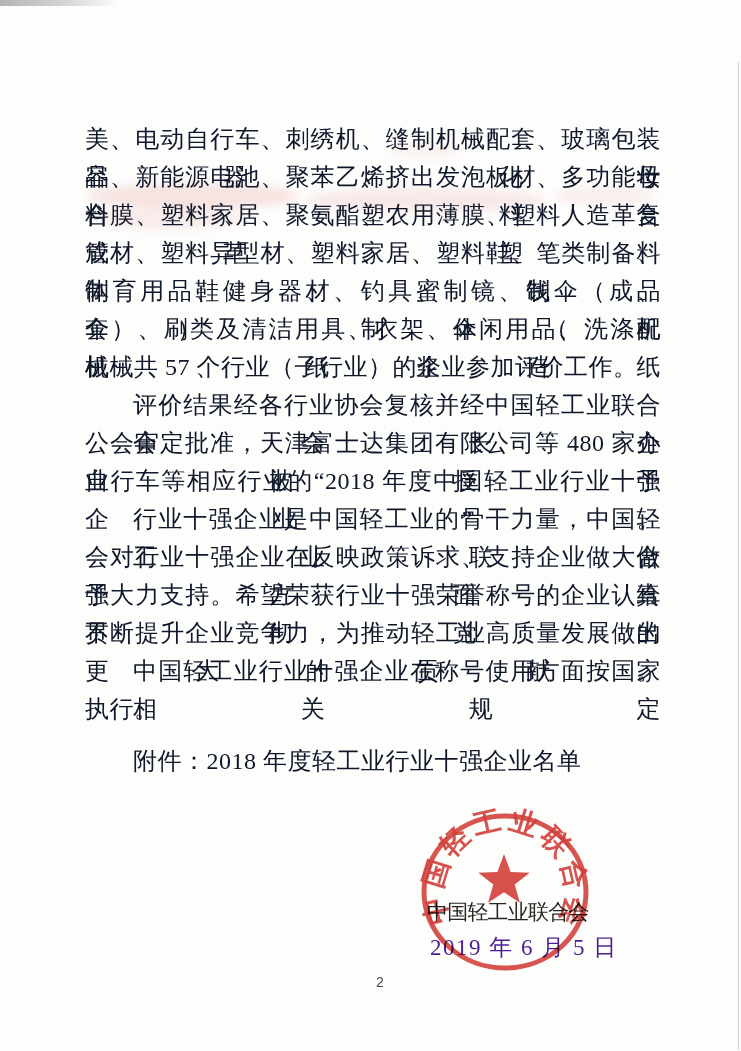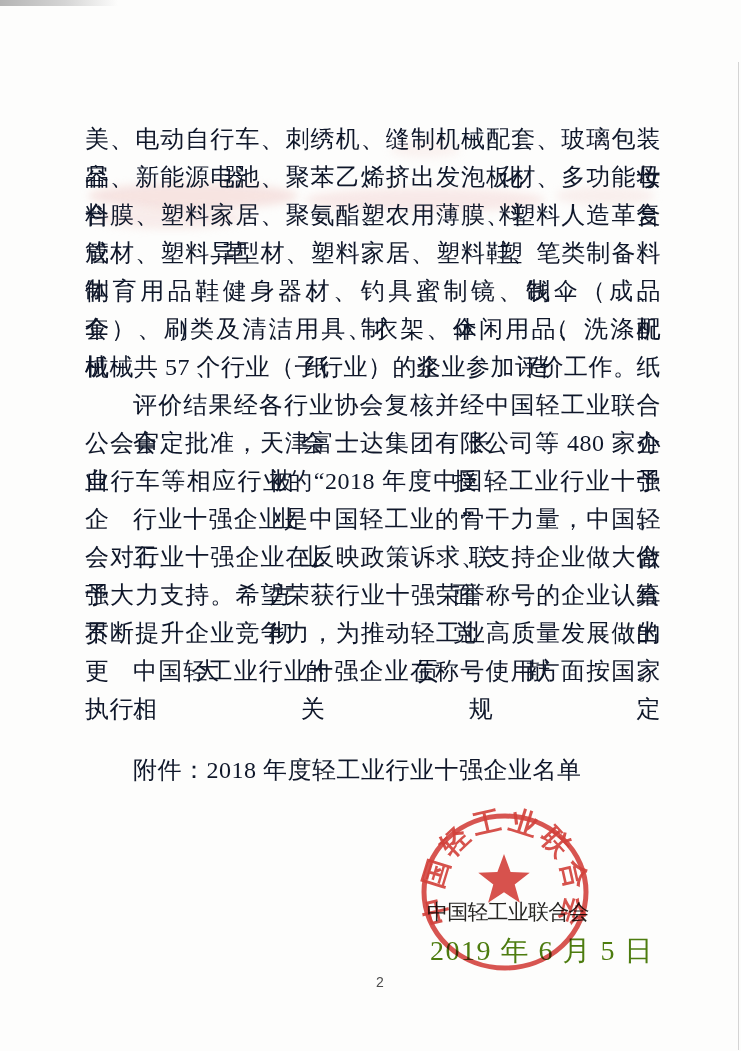--- a/index.html
+++ b/index.html
@@ -38,30 +38,30 @@
     color: #0f172a;
     font-size: 24px;
     letter-spacing: .5px;
   }
   .line {
     height: 38px; line-height: 38px;
     white-space: nowrap;
   }
   .line.fill { text-align: justify; text-align-last: justify; white-space: normal; }
   .line.indent { padding-left: 48px; }
-  .line.gap-before { margin-top: 23px; }
+  .line.gap-before { margin-top: 14px; }
   
   .seal-block { position: absolute; left: 0; top: 0; width: 741px; height: 769px; pointer-events: none; }
   .seal-org {
     position: absolute; left: 427px; top: 898px;
     color: #262522; font-size: 21px; letter-spacing: -0.8px; white-space: nowrap;
   }
   .seal-date {
     position: absolute; left: 430px; top: 932px;
-    color: #4d7c0f; font-size: 28px; letter-spacing: 1.5px; white-space: nowrap;
+    color: #4c1d95; font-size: 23px; letter-spacing: 1.5px; white-space: nowrap;
   }
   .seal-svg {
     position: absolute; left: 400px; top: 793px;
     mix-blend-mode: multiply; opacity: .93;
   }
   
   .page-num {
     position: absolute; left: 370px; top: 974px; width: 20px;
     text-align: center; color: #4c4c4c; font-size: 14px;
     font-family: "Liberation Sans", "DejaVu Sans", sans-serif;

